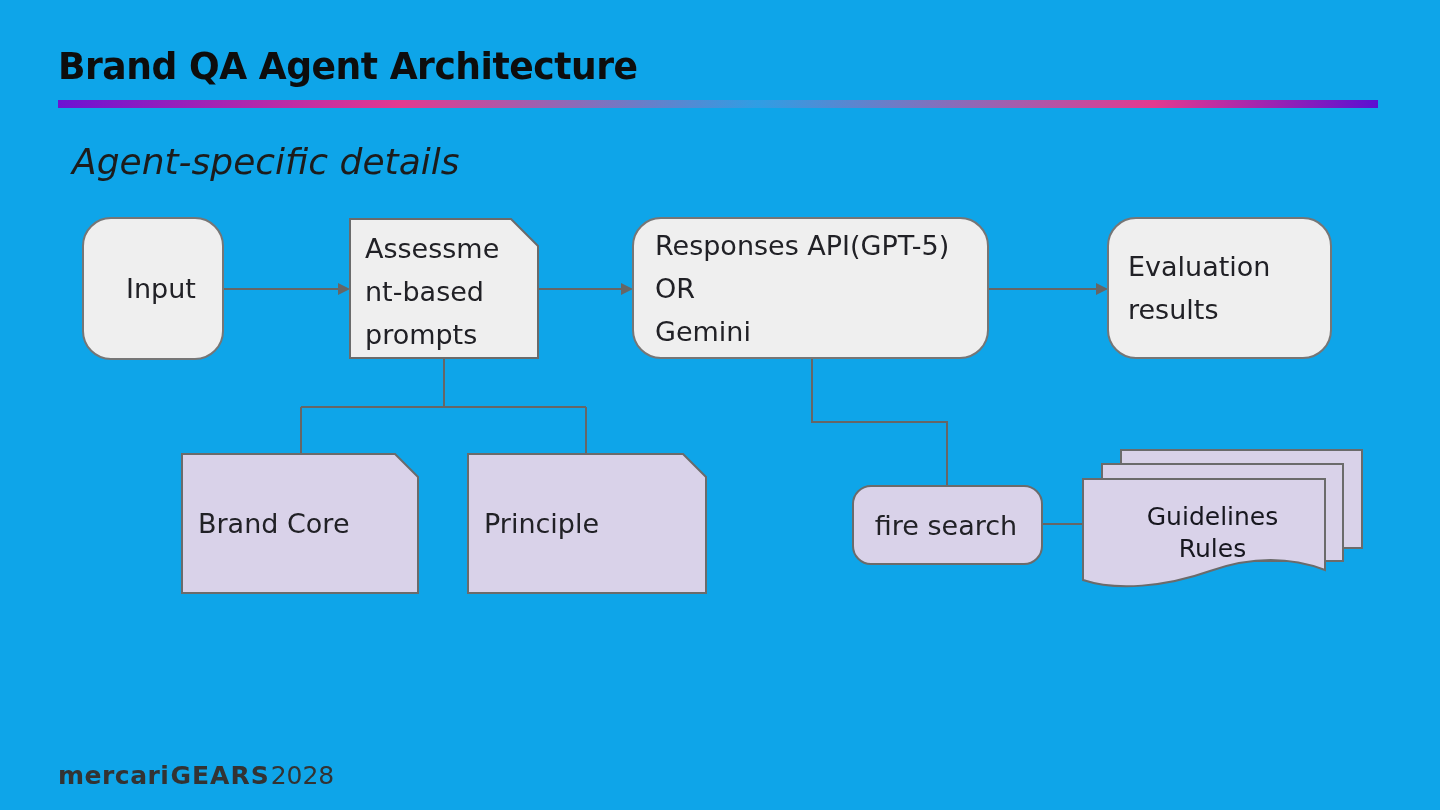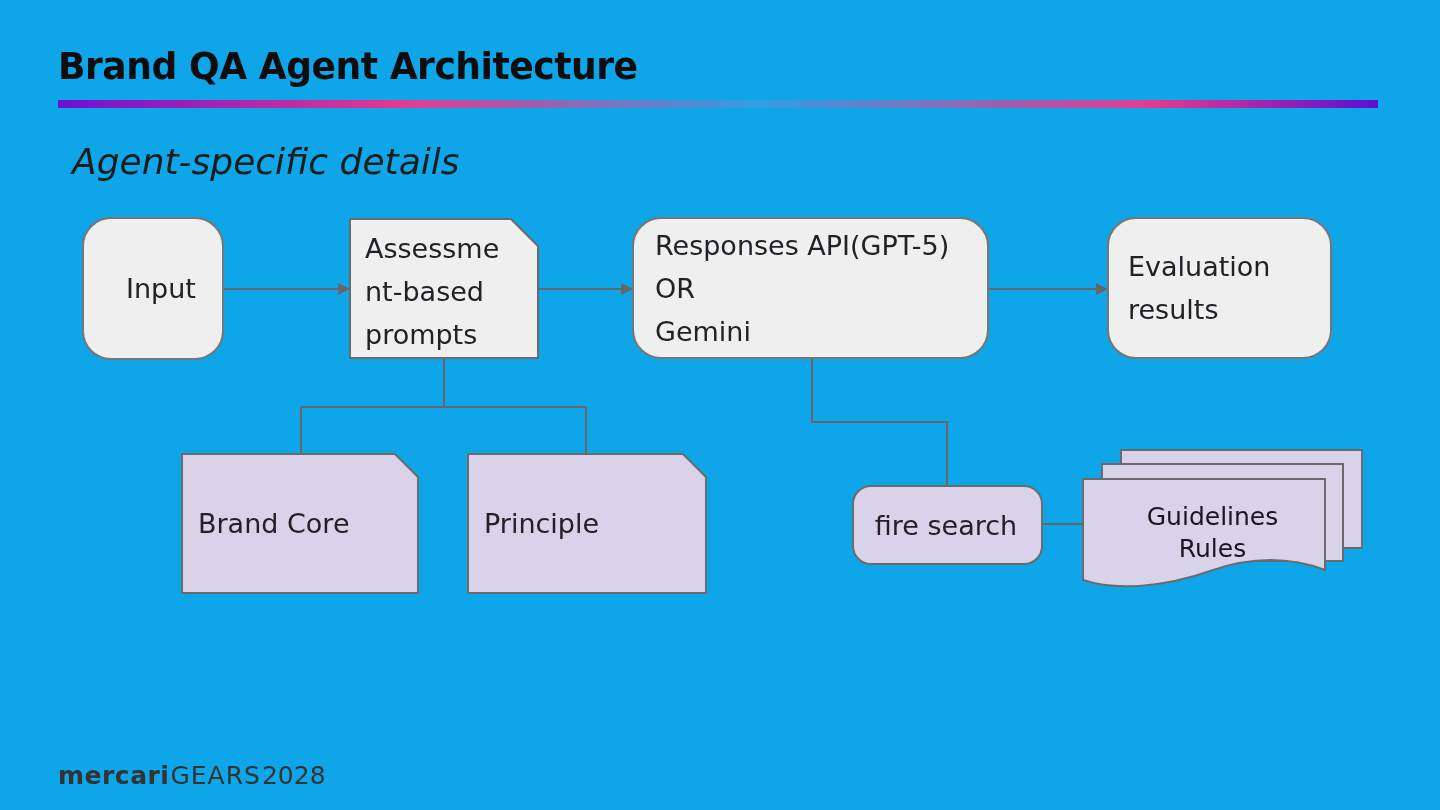--- a/index.html
+++ b/index.html
@@ -53,21 +53,21 @@
   .lbl-firesearch {left:853px; top:486px; width:170px; height:78px;}
   .lbl-guidelines {left:1100px;top:501px; width:225px; height:70px;
                    justify-content:flex-start;font-size:25px;line-height:32px;color:#17171f;text-align:center;}
   
   .footer-logo{
     position:absolute;left:58px;top:761px;
     display:flex;align-items:baseline;gap:1px;
     color:#333333;font-size:25px;white-space:nowrap;
   }
   .logo-mercari{font-weight:600;letter-spacing:0.5px;}
-  .logo-gears{font-weight:400;letter-spacing:1px;}
+  .logo-gears{font-weight:700;letter-spacing:1px;}
   .logo-year{font-weight:400;}
 </style>
 </head>
 <body>
 
 <div id="slide">
 
   <div class="slide-title">Brand QA Agent Architecture</div>
   <div class="accent-bar"></div>
   <div class="slide-subtitle">Agent-specific details</div>

